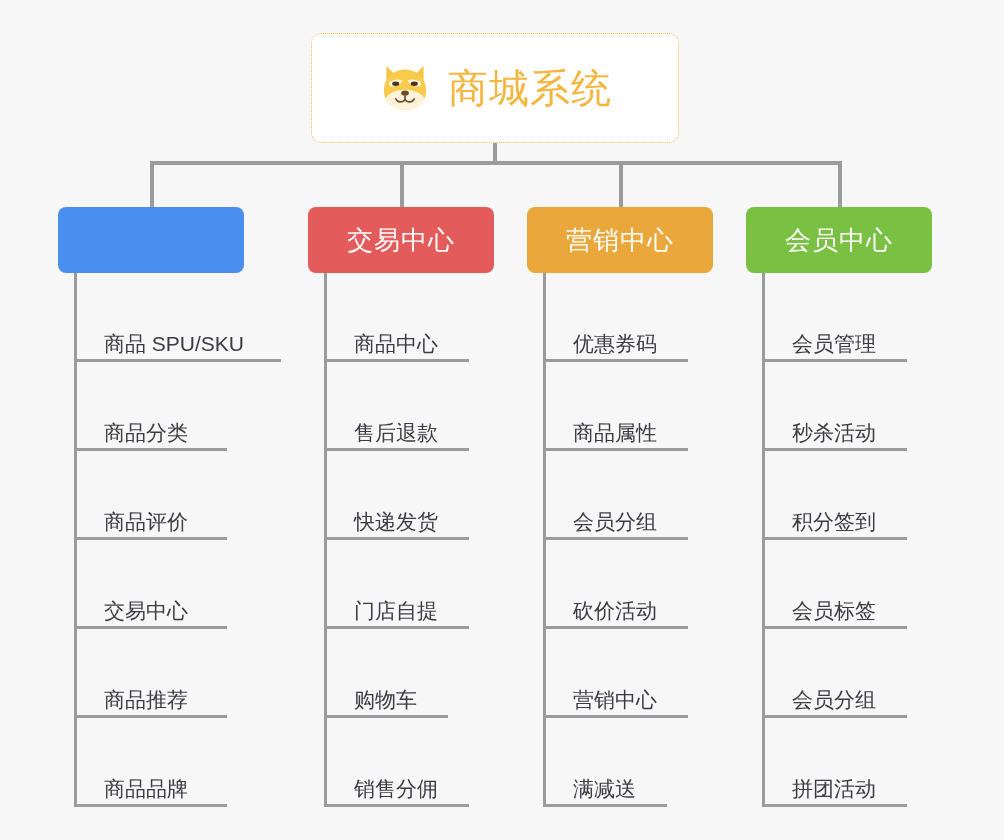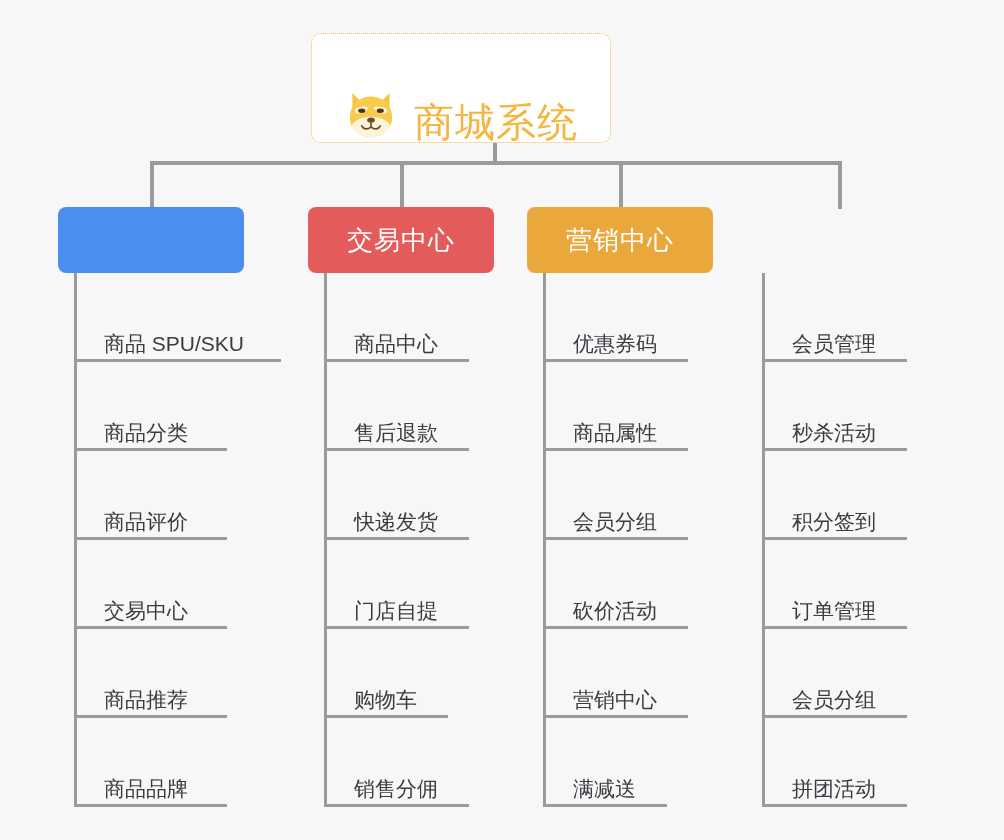--- a/index.html
+++ b/index.html
@@ -20,27 +20,27 @@
     position: relative;
     width: 1004px;
     height: 840px;
   }
 
   
   #root-node {
     position: absolute;
     left: 311px;
     top: 33px;
-    width: 300px;
+    width: 368px;
     height: 110px;
     background: #ffffff;
     border: 1px dotted #f0b94a;
     border-radius: 10px;
     display: flex;
-    align-items: flex-end;
+    align-items: center;
     justify-content: center;
     gap: 16px;
   }
 
   #root-icon { width: 54px; height: 54px; display: block; flex: none; }
 
   #root-title {
     font-size: 40px;
     color: #f5b63f;
     line-height: 1;
@@ -141,20 +141,23 @@
 
   <div class="cat-header" style="left: 58px; width: 186px; background: rgb(74, 143, 240); color: rgb(74, 143, 240);">
     <span>商品中心</span>
   </div>
   <div class="cat-header" style="left:308px; width:186px; background:#e35b5b;">
     <span>交易中心</span>
   </div>
   <div class="cat-header" style="left:527px; width:186px; background:#eaa83c;">
     <span>营销中心</span>
   </div>
+  <div class="cat-header" style="left:746px; width:186px; background:#7ac143;">
+    <span>会员中心</span>
+  </div>
 
   <div class="column" style="left:74px;">
     <div class="spine" style="height:534px;"></div>
     <div class="leaf" style="top:0px;">
       <span class="leaf-label">商品 SPU/SKU</span>
       <span class="leaf-rule" style="width:207px;"></span>
     </div>
     <div class="leaf" style="top:89px;">
       <span class="leaf-label">商品分类</span>
       <span class="leaf-rule" style="width:153px;"></span>
@@ -241,21 +244,21 @@
     </div>
     <div class="leaf" style="top:89px;">
       <span class="leaf-label">秒杀活动</span>
       <span class="leaf-rule" style="width:145px;"></span>
     </div>
     <div class="leaf" style="top:178px;">
       <span class="leaf-label">积分签到</span>
       <span class="leaf-rule" style="width:145px;"></span>
     </div>
     <div class="leaf" style="top:267px;">
-      <span class="leaf-label">订单管理</span>
+      <span class="leaf-label">会员标签</span>
       <span class="leaf-rule" style="width:145px;"></span>
     </div>
     <div class="leaf" style="top:356px;">
       <span class="leaf-label">会员分组</span>
       <span class="leaf-rule" style="width:145px;"></span>
     </div>
     <div class="leaf" style="top:445px;">
       <span class="leaf-label">拼团活动</span>
       <span class="leaf-rule" style="width:145px;"></span>
     </div>

